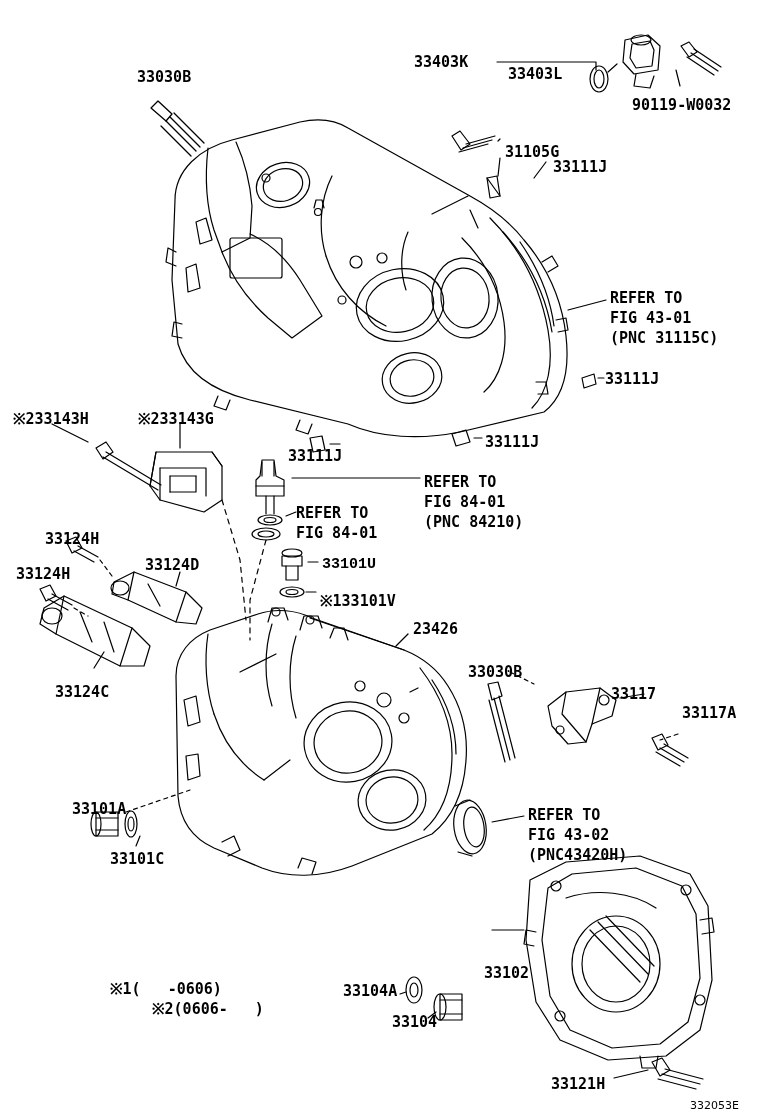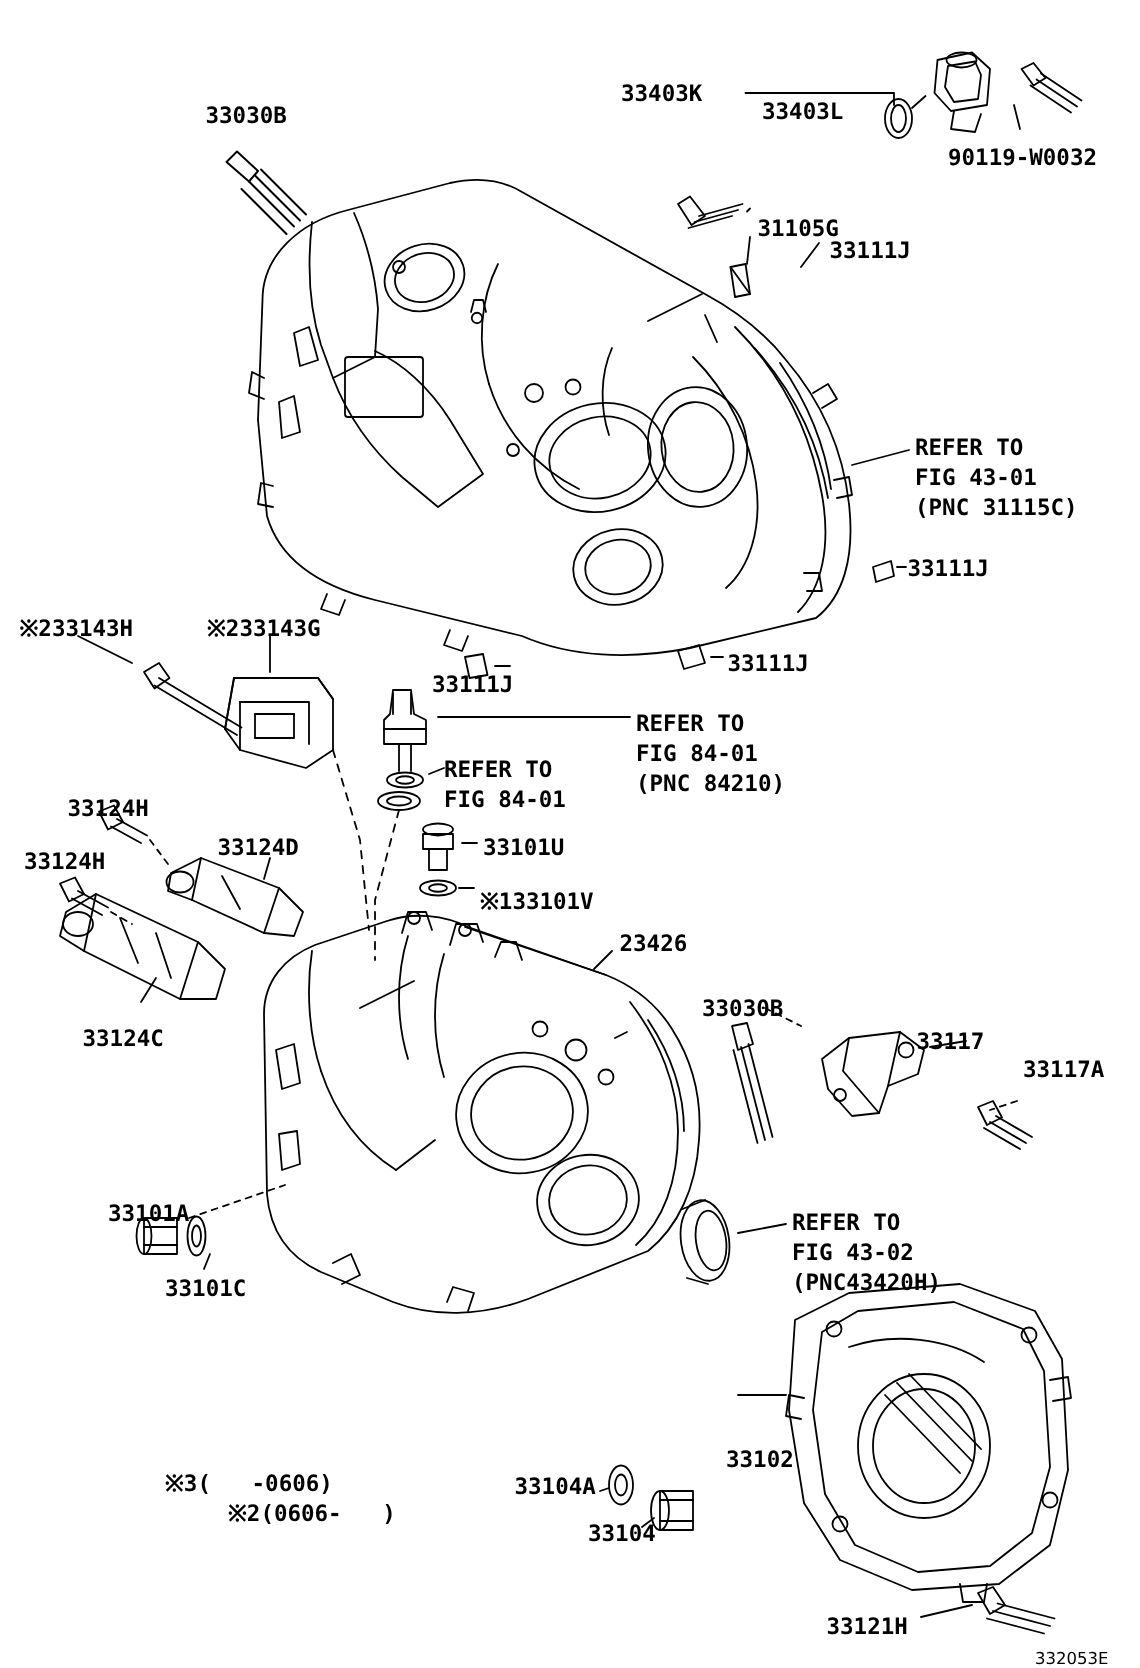--- a/index.html
+++ b/index.html
@@ -373,35 +373,35 @@
   <div class="lbl" style="left:485px; top:433px;">33111J</div>
   <div class="lbl" style="left:288px; top:447px;">33111J</div>
   <div class="lbl" style="left:13px; top:410px;">※233143H</div>
   <div class="lbl" style="left:138px; top:410px;">※233143G</div>
   <div class="lbl multiline" style="left:424px; top:472px;">REFER TO
 FIG 84-01
 (PNC 84210)</div>
   <div class="lbl multiline" style="left:296px; top:503px;">REFER TO
 FIG 84-01</div>
   <div class="lbl" style="left:45px; top:530px;">33124H</div>
-  <div class="lbl" style="left:322px; top:556px;">33101U</div>
+  <div class="lbl" style="left:322px; top:556px;font-family:Liberation Mono, monospace;">33101U</div>
   <div class="lbl" style="left:16px; top:565px;">33124H</div>
   <div class="lbl" style="left:145px; top:556px;">33124D</div>
   <div class="lbl" style="left:320px; top:592px;">※133101V</div>
   <div class="lbl" style="left:413px; top:620px;">23426</div>
   <div class="lbl" style="left:55px; top:683px;">33124C</div>
   <div class="lbl" style="left:468px; top:663px;">33030B</div>
   <div class="lbl" style="left:611px; top:685px;">33117</div>
   <div class="lbl" style="left:682px; top:704px;">33117A</div>
   <div class="lbl" style="left:72px; top:800px;">33101A</div>
   <div class="lbl multiline" style="left:528px; top:805px;">REFER TO
 FIG 43-02
 (PNC43420H)</div>
   <div class="lbl" style="left:110px; top:850px;">33101C</div>
   <div class="lbl" style="left:440px; top:964px;margin-left:44px;">33102</div>
   <div class="lbl" style="left:343px; top:982px;">33104A</div>
   <div class="lbl" style="left:378px; top:1013px;margin-left:14px;">33104</div>
-  <div class="lbl" style="left:110px; top:980px;">※3(   -0606)</div>
+  <div class="lbl" style="left:110px; top:980px;">※1(   -0606)</div>
   <div class="lbl" style="left:118px; top:1000px;margin-left:34px;">※2(0606-   )</div>
   <div class="lbl" style="left:551px; top:1075px;">33121H</div>
   <div class="lbl tiny" style="left:690px; top:1097px;">332053E</div>
 
 </div>
 
 </body></html>

